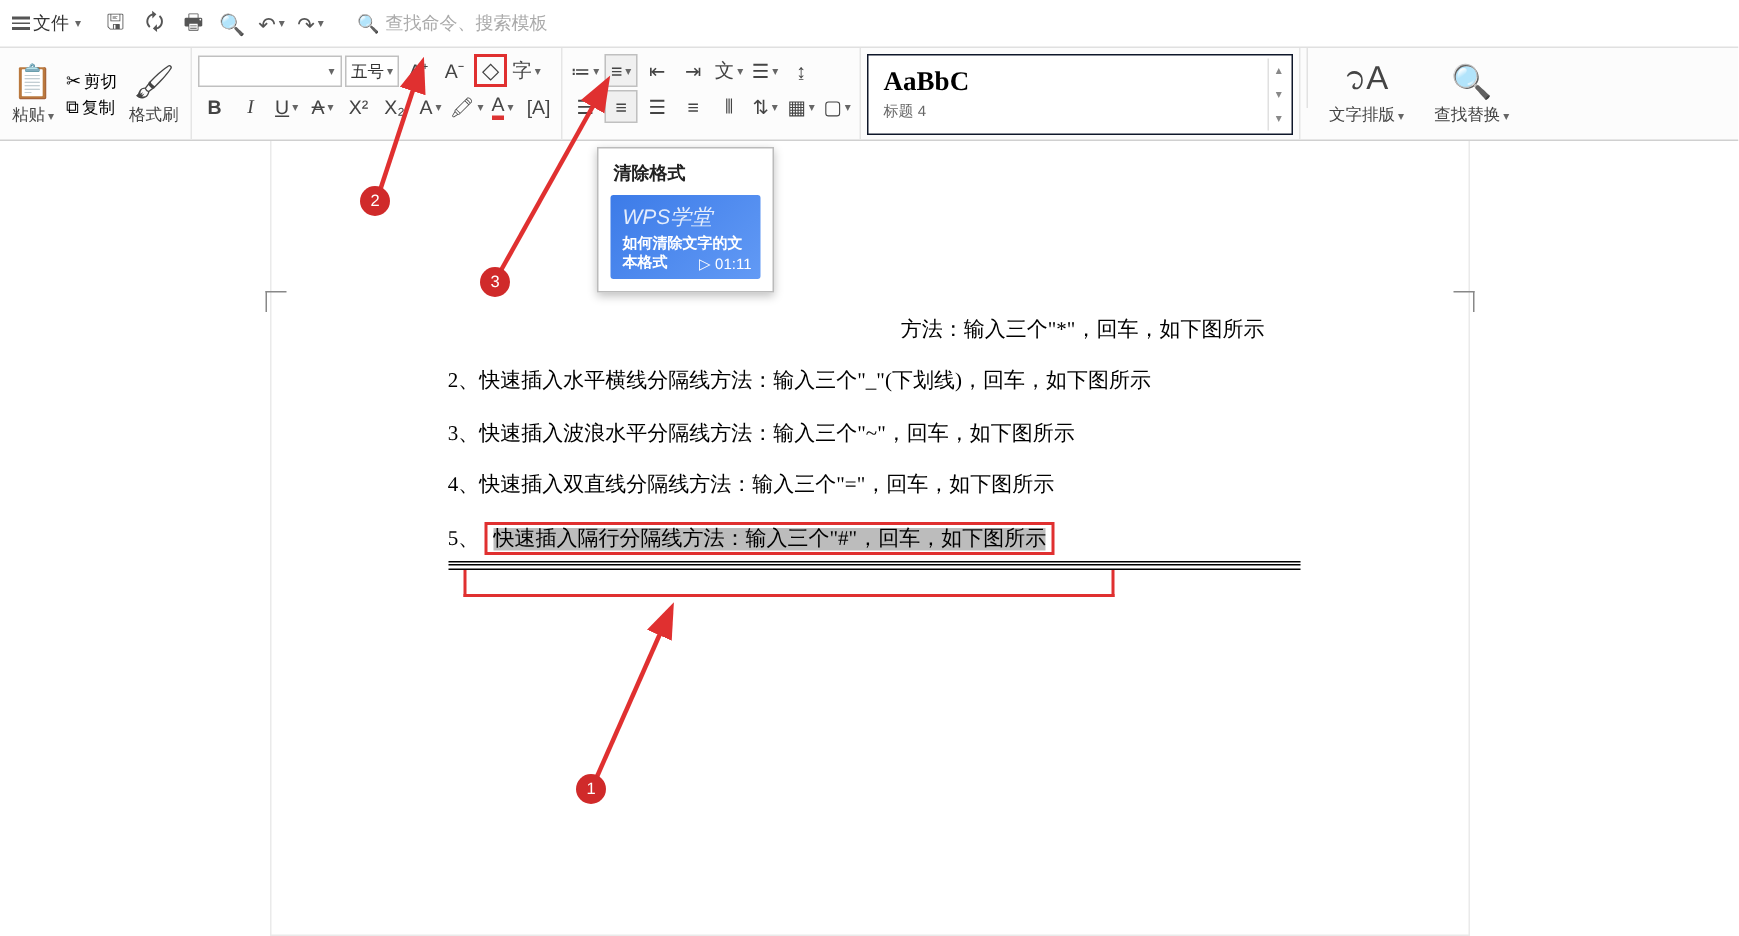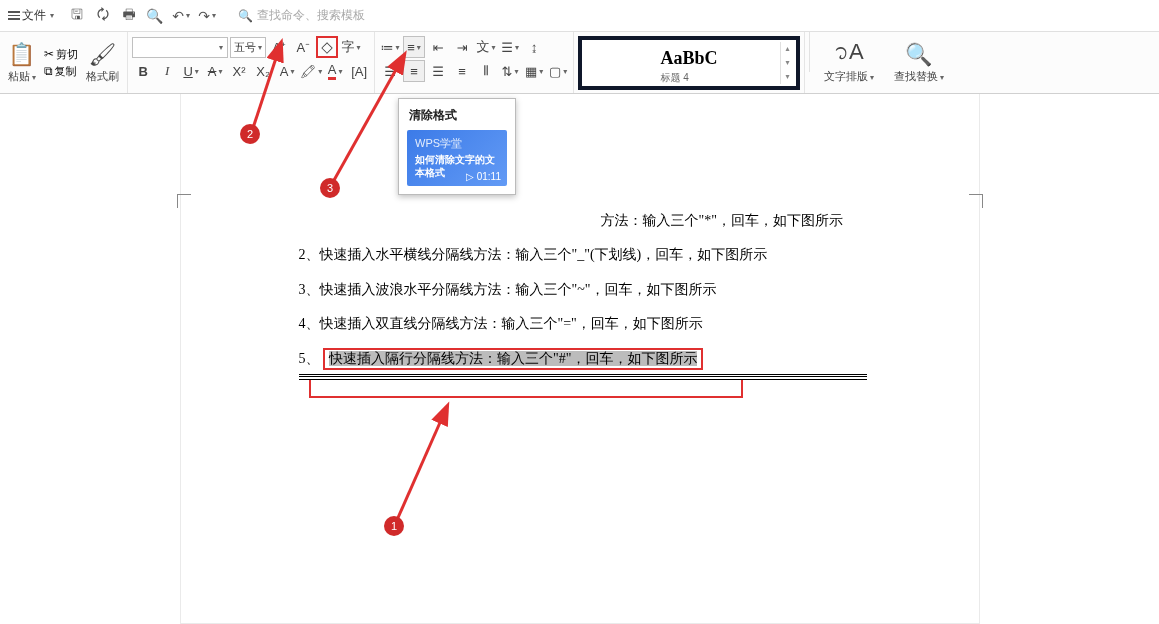--- a/index.html
+++ b/index.html
@@ -24,21 +24,21 @@
     .rg-col { display:flex; flex-direction:column; align-items:center; justify-content:center; padding:0 4px; font-size:11px; color:#444; }
     .rg-col .big-icon { font-size: 22px; height: 28px; display:flex; align-items:center; justify-content:center; }
     .rg-small { font-size:11px; }
     .rg-row { display:flex; align-items:center; gap:2px; margin: 1px 0; }
     .rg-btn { width:22px; height:22px; display:flex; align-items:center; justify-content:center; cursor:pointer; color:#444; font-size:13px; border:1px solid transparent; }
     .rg-btn.boxed { border:1px solid #c0c0c0; background:#f0f0f0; }
     .rg-btn.red-frame { border:2px solid #e03030 !important; }
     .font-combo { width: 96px; height: 21px; border:1px solid #c0c0c0; background:#fff; display:flex; align-items:center; padding:0 4px; font-size:11px; color:#666; }
     .size-combo { width: 36px; height: 21px; border:1px solid #c0c0c0; background:#fff; display:flex; align-items:center; padding:0 3px; font-size:11px; color:#333; }
     .dd { font-size:8px; color:#666; margin-left:2px; }
-    .styles-box { border:4px solid #0f172a; width: 222px; height: 54px; display:flex; align-items:center; padding: 2px; background:#fff; position:relative;flex-direction:column; }
+    .styles-box { border:1px solid #0f172a; width: 284px; height: 54px; display:flex; align-items:center; padding: 2px; background:#fff; position:relative; }
     .style-item { padding: 4px 6px; margin: 2px; display:flex; flex-direction:column; align-items:flex-start; font-size:10px; }
     .style-item .preview { font-family: Times, serif; }
     .style-item .lbl { color:#666; margin-top:2px; }
     .styles-scroll { position:absolute; right:2px; top:2px; bottom:2px; width:14px; display:flex; flex-direction:column; border-left:1px solid #e0e0e0; }
     .styles-scroll div { flex:1; display:flex; align-items:center; justify-content:center; font-size:8px; color:#888; }
     .pipe { width:1px; height:40px; background:#e2e2e2; margin:0 4px; }
     
     
     .doc-area { position: absolute; left:0; right:0; top:94px; bottom:0; background:#fff; display:flex; justify-content:center; }
     .page { width: 800px; background:#fff; position:relative; padding-top: 110px; border:1px solid #eaeaea; border-top:none; }
@@ -47,21 +47,21 @@
     .doc-line { font-size: 14px; color:#000; line-height: 1.6; padding: 6px 0 6px 118px; font-family: SimSun, serif; }
     .selected-text { background:#bcbcbc; }
     .red-line-box { border:2px solid #e03030; padding:2px; margin: 0 112px 0 118px; position: relative; }
     .hr-double { height:6px; margin: 4px 112px 0 118px; border-top:3px double #000; border-bottom:1px solid #000; }
     
     
     .tooltip { position:absolute; left:398px; top:98px; width:118px; background:#fff; border:1px solid #bbb; box-shadow:0 2px 6px rgba(0,0,0,.25); z-index:20; }
     .tooltip-title { font-weight:bold; padding:8px 10px 2px; font-size:12px; color:#222; }
     .tooltip-desc { padding:2px 10px 8px; font-size:11px; color:#666; line-height:1.5; }
     .tooltip-vid { margin:4px 8px 8px; height:56px; background:linear-gradient(135deg,#3c7be8,#629af5); color:#fff; border-radius:2px; position:relative; padding:6px 8px; font-size:10px; }
-    .tooltip-vid .tag { font-size:11px; opacity:.85; }
+    .tooltip-vid .tag { font-size:14px; opacity:.85;font-style:italic; }
     .tooltip-vid .vt { font-weight:bold; margin-top:2px; line-height:1.3; }
     .tooltip-vid .dur { position:absolute; right:6px; bottom:4px; font-size:10px; display:flex; align-items:center; gap:3px; }
     .num-badge { position:absolute; width:20px; height:20px; border-radius:50%; background:#d02a2a; color:#fff; display:flex; align-items:center; justify-content:center; font-size:11px; z-index:31; }
     
     svg.arrow-svg { position:absolute; overflow:visible; z-index:29; }
   </style>
 </head>
 <body>
 
 <div class="menubar">

